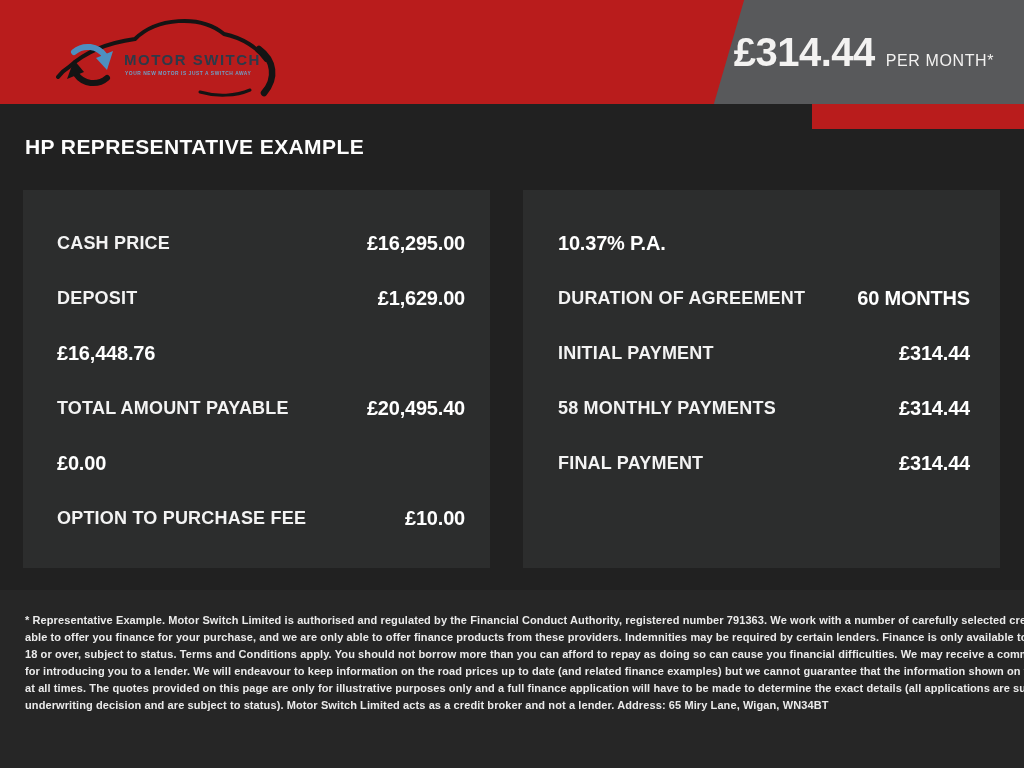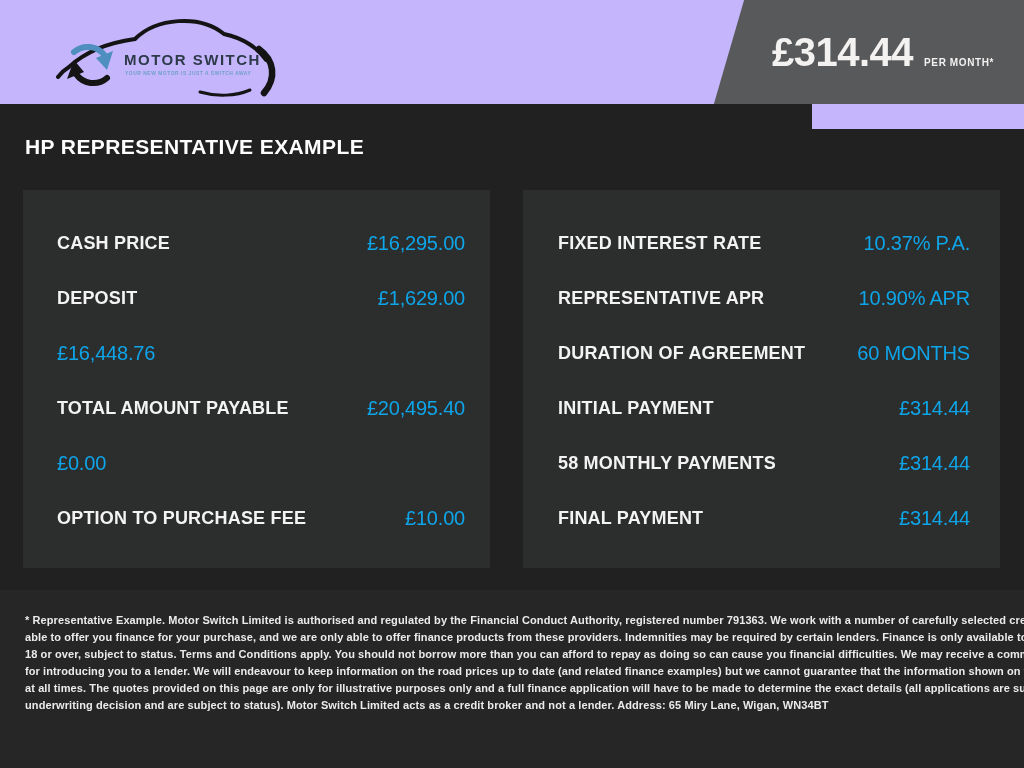--- a/index.html
+++ b/index.html
@@ -1,50 +1,50 @@
 <!DOCTYPE html>
 <html><head>
 <meta charset="utf-8">
 <style>
   * { margin:0; padding:0; box-sizing:border-box; }
   html,body { width:1024px; height:768px; }
   body { font-family:"Liberation Sans", sans-serif; background:#212121; position:relative; overflow:hidden; }
 
-  .topbar { position:absolute; top:0; left:0; width:1024px; height:129px; background:#c4b5fd; }
+  .topbar { position:absolute; top:0; left:0; width:1024px; height:129px; background:#b91c1c; }
 
   .logo { position:absolute; top:3px; left:50px; width:238px; height:98px; cursor:pointer; }
   .logo svg { width:100%; height:100%; display:block; }
 
   .price-flag {
     position:absolute; top:0; right:0; width:336px; height:104px;
     background:#58595b;
     clip-path:polygon(16.7% 0, 100% 0, 100% 100%, 7.7% 100%);
     display:flex; align-items:baseline; justify-content:flex-end;
     padding:30px 30px 0 0; gap:11px;
   }
   .price-amount { font-size:40px; font-weight:bold; color:#f3f2f1; letter-spacing:-0.5px; }
-  .price-suffix { font-size:10px; font-weight:bold; color:#f3f2f1; letter-spacing:0.6px; }
+  .price-suffix { font-size:16px; font-weight:normal; color:#f3f2f1; letter-spacing:0.6px; }
 
   .finance-section { position:absolute; top:104px; left:0; width:812px; height:486px; background:#212121; }
 
   .section-title {
     position:absolute; top:31px; left:25px;
     font-size:21px; font-weight:bold; color:#fdfdfd; letter-spacing:0.4px;
   }
 
   .panel {
     position:absolute; top:86px; height:378px; background:#2c2d2d;
     display:flex; flex-direction:column;
   }
   .panel.left  { left:23px;  width:467px; padding:26px 25px 0 34px; }
   .panel.right { left:523px; width:477px; padding:26px 30px 0 35px; }
 
   .row { height:55px; display:flex; justify-content:space-between; align-items:center; }
   .row .lbl { font-size:18px; font-weight:bold; color:#f3f3f3; letter-spacing:0.2px; white-space:nowrap; }
-  .row .val { font-size:20px; font-weight:normal; color:#0ea5e9; letter-spacing:-0.2px; white-space:nowrap;text-align:right; }
+  .row .val { font-size:20px; font-weight:bold; color:#ffffff; letter-spacing:-0.2px; white-space:nowrap;text-align:right; }
 
   .disclaimer {
     position:absolute; top:590px; left:0; width:1024px; height:178px;
     background:#262626; padding:22px 28px 0 25px;
   }
   .dline {
     font-size:11px; font-weight:bold; color:#ebebeb;
     line-height:17px; letter-spacing:0.1px; white-space:nowrap;
   }
 </style>
@@ -105,26 +105,21 @@
       <span class="val">£0.00</span>
     </div>
     <div class="row">
       <span class="lbl">OPTION TO PURCHASE FEE</span>
       <span class="val">£10.00</span>
     </div>
   </section>
 
   <section class="panel right">
     <div class="row">
-      <span class="lbl">FIXED INTEREST RATE</span>
       <span class="val">10.37% P.A.</span>
-    </div>
-    <div class="row">
-      <span class="lbl">REPRESENTATIVE APR</span>
-      <span class="val">10.90% APR</span>
     </div>
     <div class="row">
       <span class="lbl">DURATION OF AGREEMENT</span>
       <span class="val">60 MONTHS</span>
     </div>
     <div class="row">
       <span class="lbl">INITIAL PAYMENT</span>
       <span class="val">£314.44</span>
     </div>
     <div class="row">

